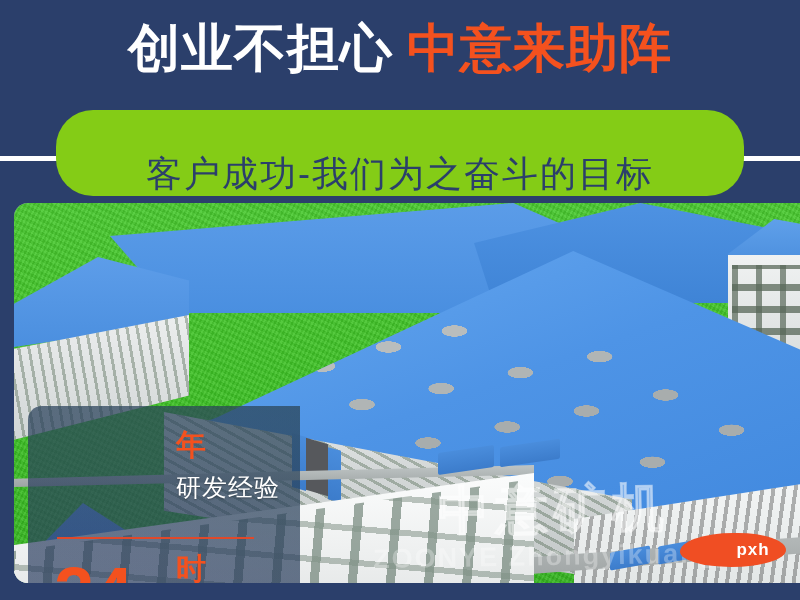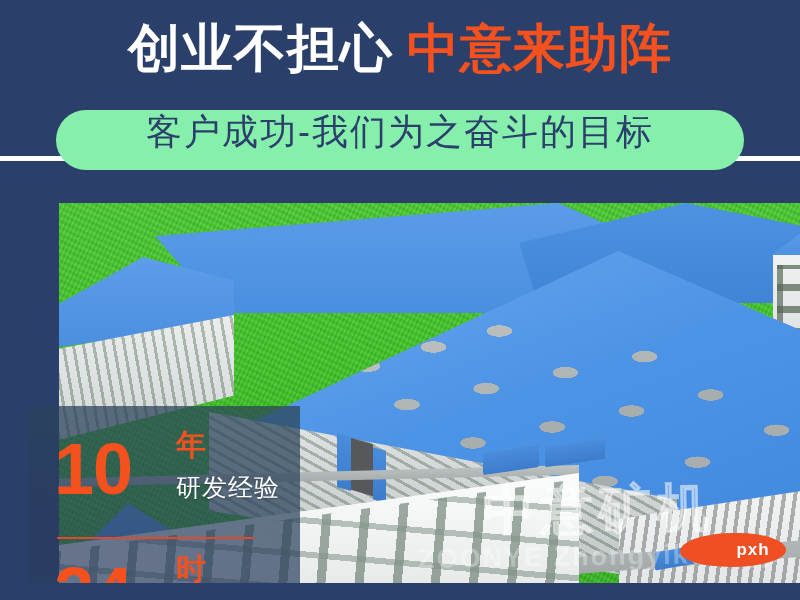--- a/index.html
+++ b/index.html
@@ -19,37 +19,37 @@
     font-size:52px;font-weight:bold;letter-spacing:1px;line-height:62px;font-family:Liberation Mono, monospace;
   }
   .headline .part-white{color:#ffffff;}
   .headline .part-accent{color:#f4511e;margin-left:14px;}
 
   .rule{position:absolute;height:5px;background:#ffffff;top:156px;}
   .rule-left{left:0;width:92px;}
   .rule-right{right:0;width:92px;}
 
   .subtitle-pill{
-    position:absolute;left:56px;top:110px;width:688px;height:60px;
-    background:#86efac;border-radius:37px;
-    display:flex;align-items:flex-start;justify-content:center;
+    position:absolute;left:56px;top:110px;width:688px;height:86px;
+    background:#84cc16;border-radius:37px;
+    display:flex;align-items:flex-end;justify-content:center;
     box-sizing:border-box;
   }
   .subtitle-text{
     color:#2b3f6b;font-size:36px;font-weight:normal;letter-spacing:2px;
     white-space:nowrap;line-height:44px;
   }
 
   
   .photo{
     position:absolute;left:14px;top:203px;width:786px;height:380px;
     border-radius:14px 0 0 14px;overflow:hidden;
   }
   
-  .scene{position:absolute;inset:0;background:#8b5cf6;margin-left:45px;}
+  .scene{position:absolute;inset:0;background:#8b5cf6;}
   .grass{
     position:absolute;left:0;top:0;width:100%;height:100%;
     background:
       repeating-linear-gradient(115deg, rgba(255,255,255,.055) 0 2px, rgba(0,0,0,.05) 2px 4px),
       repeating-linear-gradient(25deg, rgba(255,255,255,.05) 0 3px, rgba(0,0,0,.045) 3px 6px),
       linear-gradient(180deg,#49c92f 0%,#3cc024 55%,#35b520 100%);
   }
   
   .b{position:absolute;}
   
@@ -320,21 +320,20 @@
       <div class="badge">
         <span>pxh</span>
       </div>
     </div>
 
     <div class="stats">
       <div class="stats-tint"></div>
 
       <div class="stat stat-1">
         <div class="stat-row">
-          <div class="num">10</div>
           <div class="unit">年</div>
           <div class="caption">研发经验</div>
         </div>
       </div>
       <div class="sep sep-1"></div>
 
       <div class="stat stat-2">
         <div class="stat-row">
           <div class="num">24</div>
           <div class="unit">时</div>

